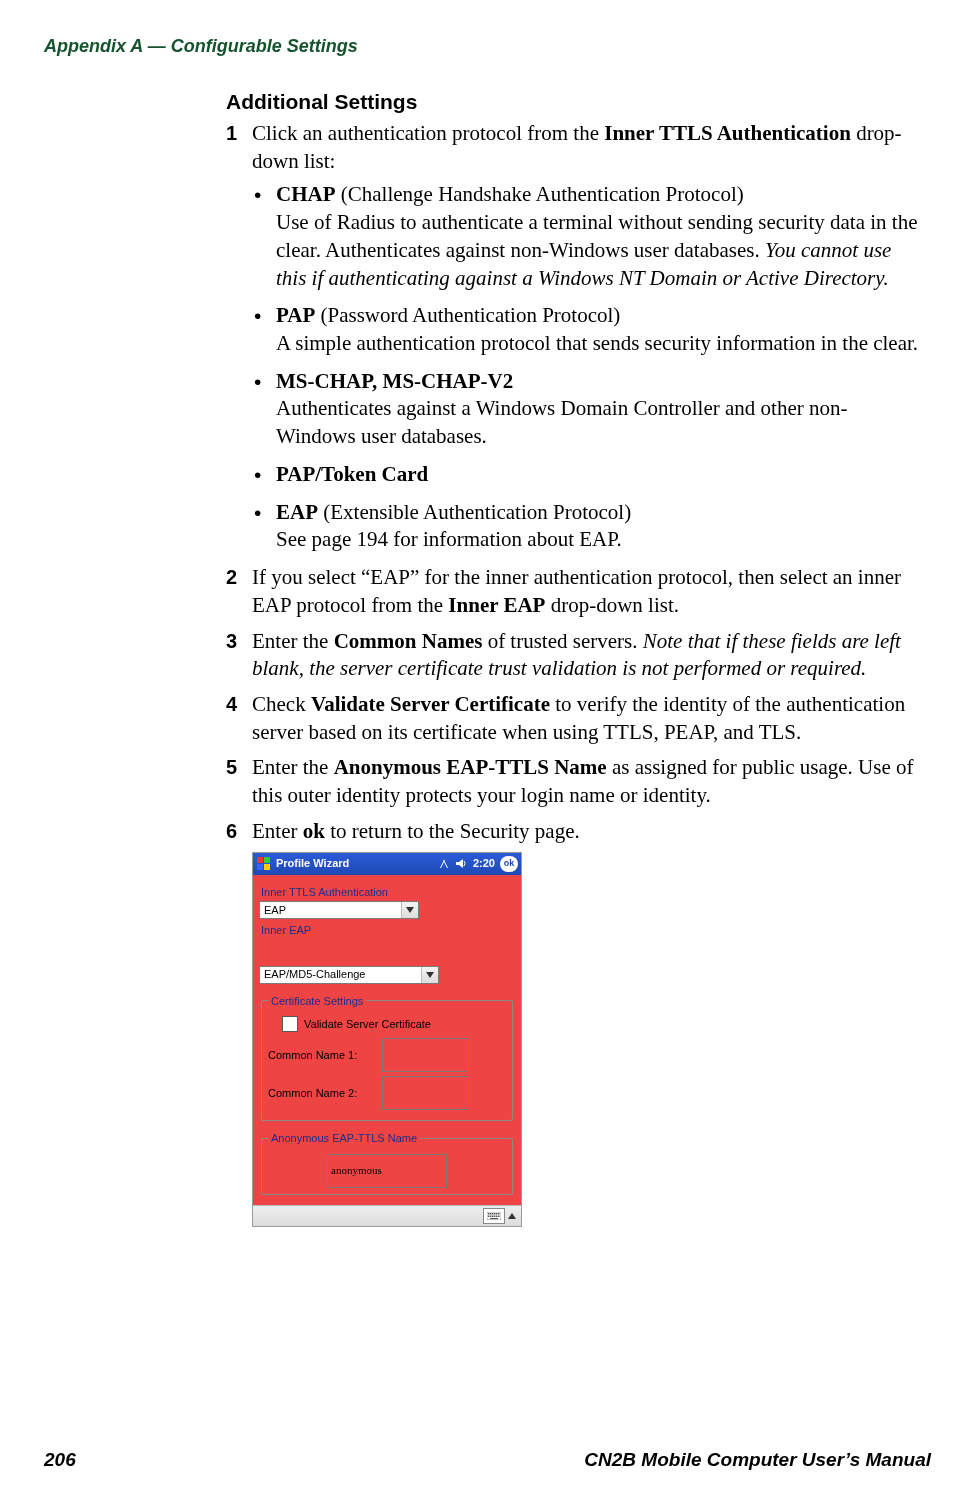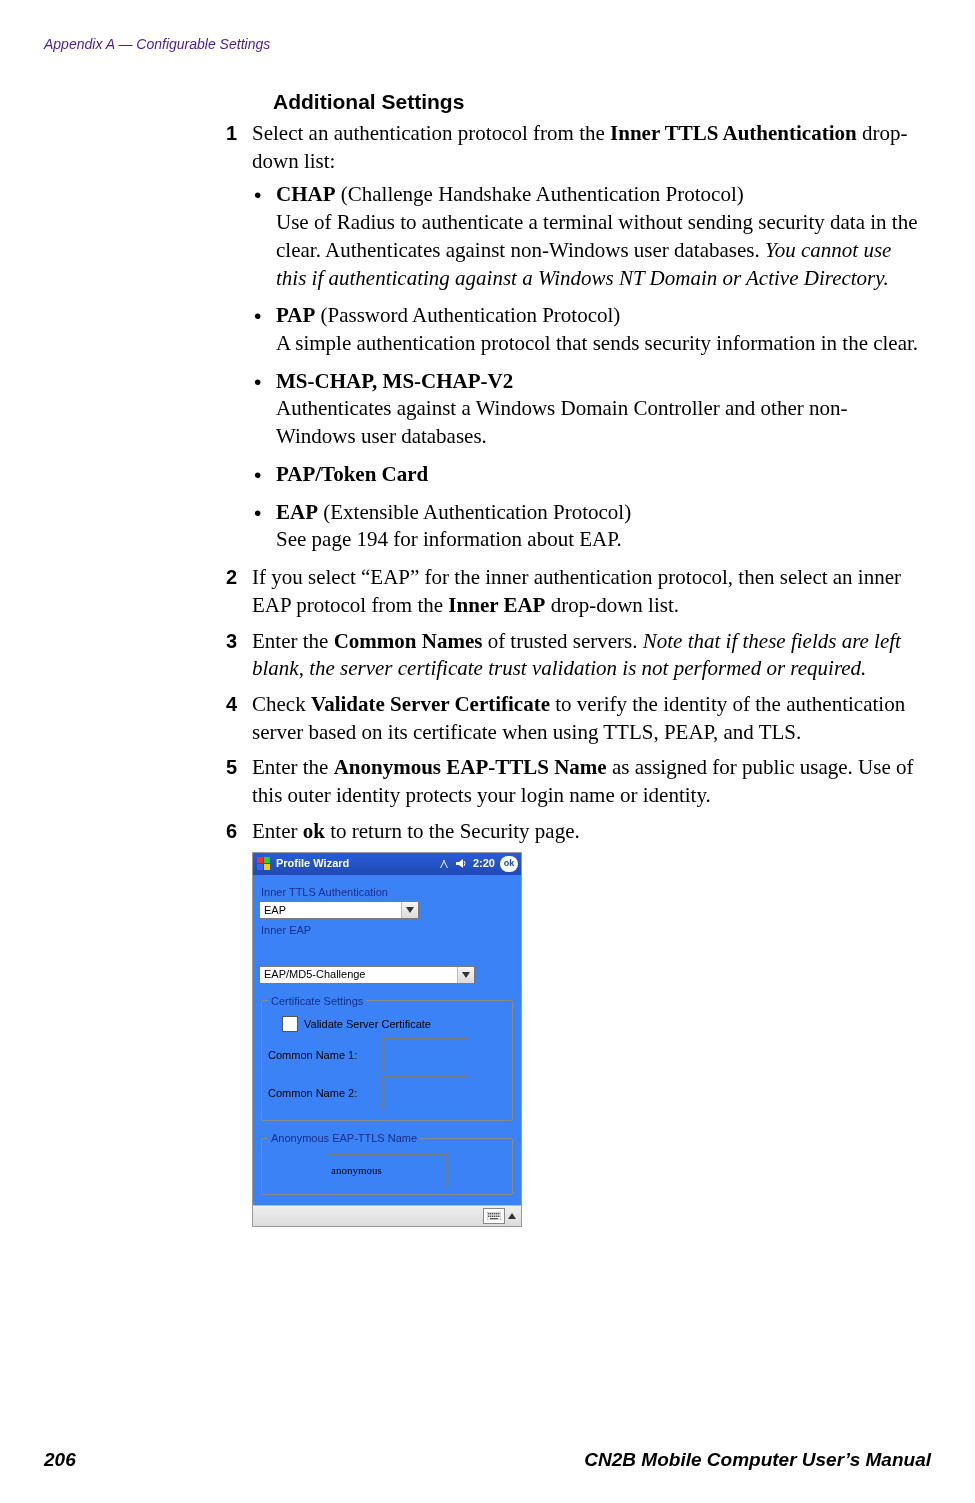--- a/index.html
+++ b/index.html
@@ -16,36 +16,35 @@
     height: 1503px;
     position: relative;
     box-sizing: border-box;
   }
   .running-header {
     position: absolute;
     top: 36px;
     left: 44px;
     font-family: "Helvetica Neue", Helvetica, Arial, sans-serif;
     font-style: italic;
-    font-weight: 400;
-    font-size: 14px;
-    color: #4c1d95;
+    font-weight: 700;
+    font-size: 18px;
+    color: #14532d;
   }
   .content {
     position: absolute;
     top: 90px;
     left: 226px;
     width: 700px;
   }
   .section-title {
     font-family: "Helvetica Neue", Helvetica, Arial, sans-serif;
     font-weight: 800;
     font-size: 21px;
     margin-bottom: 6px;
-    margin-left: 47px;
   }
   ol.steps {
     list-style: none;
     padding: 0;
     margin: 0;
     counter-reset: step;
   }
   ol.steps > li {
     position: relative;
     padding-left: 26px;
@@ -99,21 +98,21 @@
   }
 
   
   .shot {
     width: 270px;
     border: 1px solid #9a9a9a;
     margin-top: 6px;
     font-family: Tahoma, Arial, sans-serif;
     font-size: 11px;
     color: #1a2e8a;
-    background: #3b82f6;
+    background: #ef4444;
     box-sizing: border-box;
   }
   .titlebar {
     height: 22px;
     background: linear-gradient(#2a5cd8, #1f49b4);
     color: #fff;
     display: flex;
     align-items: center;
     padding: 0 3px 0 3px;
     font-weight: 700;
@@ -160,21 +159,21 @@
   }
   .combo .arrow {
     width: 16px;
     height: 100%;
     border-left: 1px solid #bcbcbc;
     background: linear-gradient(#f5f5f5,#dcdcdc);
     display:flex;align-items:center;justify-content:center;
   }
   .combo .arrow svg { width: 8px; height: 6px; }
   .combo.w1 { width: 160px; }
-  .combo.w2 { width: 216px; margin-top: 28px; }
+  .combo.w2 { width: 180px; margin-top: 28px; }
 
   fieldset.grp {
     border: 1px solid #8a8a8a;
     border-radius: 2px;
     margin: 10px 2px 6px 2px;
     padding: 6px 6px 6px 6px;
   }
   fieldset.grp > legend {
     font-size: 11px;
     padding: 0 3px;
@@ -222,21 +221,21 @@
 
 <div class="page">
   <div class="running-header">Appendix A — Configurable Settings</div>
 
   <div class="content">
     <div class="section-title">Additional Settings</div>
 
     <ol class="steps">
 
       <li>
-        <span>Select an authentication protocol from the </span><b>Inner TTLS Authentication</b><span> drop-down list:</span>
+        <span>Click an authentication protocol from the </span><b>Inner TTLS Authentication</b><span> drop-down list:</span>
 
         <ul class="bullets">
           <li>
             <b>CHAP</b><span> (Challenge Handshake Authentication Protocol)</span><br>
             <span>Use of Radius to authenticate a terminal without sending security data in the clear. Authenticates against non-Windows user databases. </span><i>You cannot use this if authenticating against a Windows NT Domain or Active Directory.</i>
           </li>
           <li>
             <b>PAP</b><span> (Password Authentication Protocol)</span><br>
             <span>A simple authentication protocol that sends security information in the clear.</span>
           </li>

